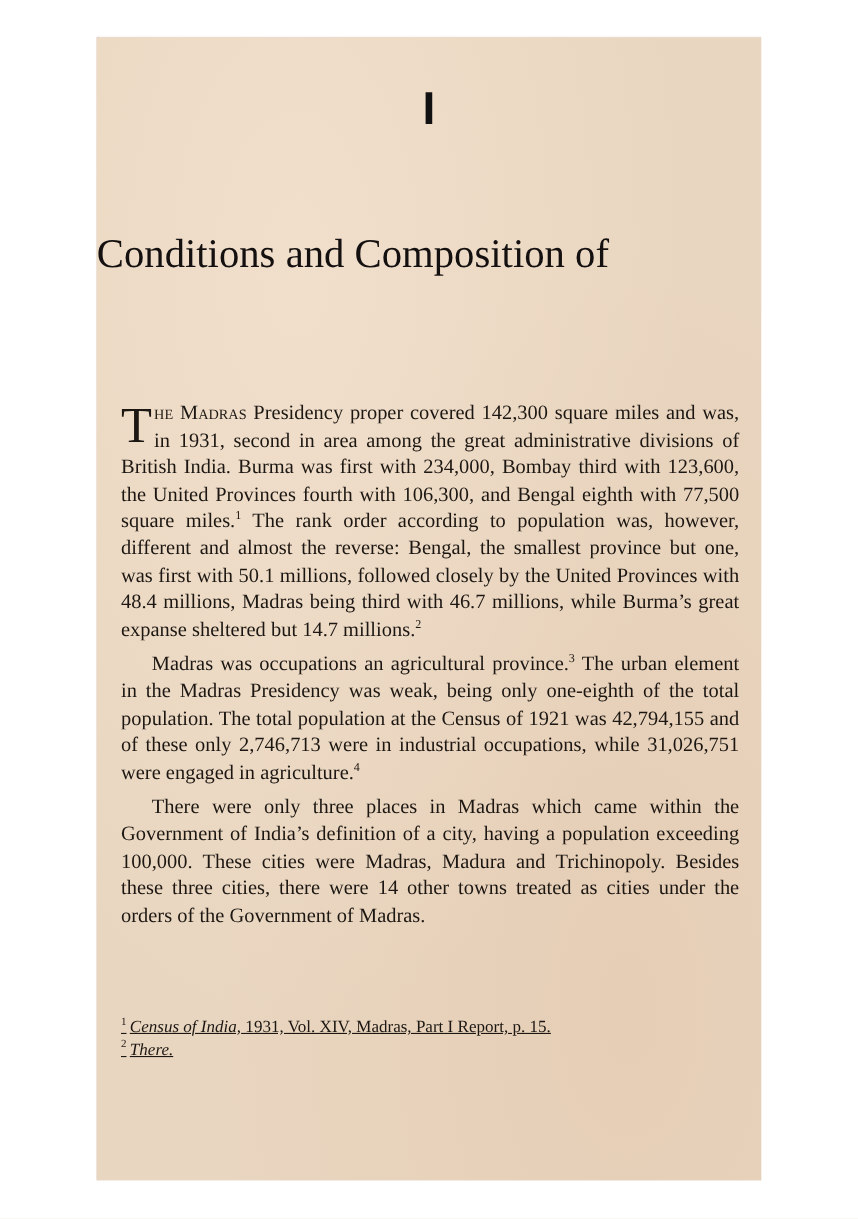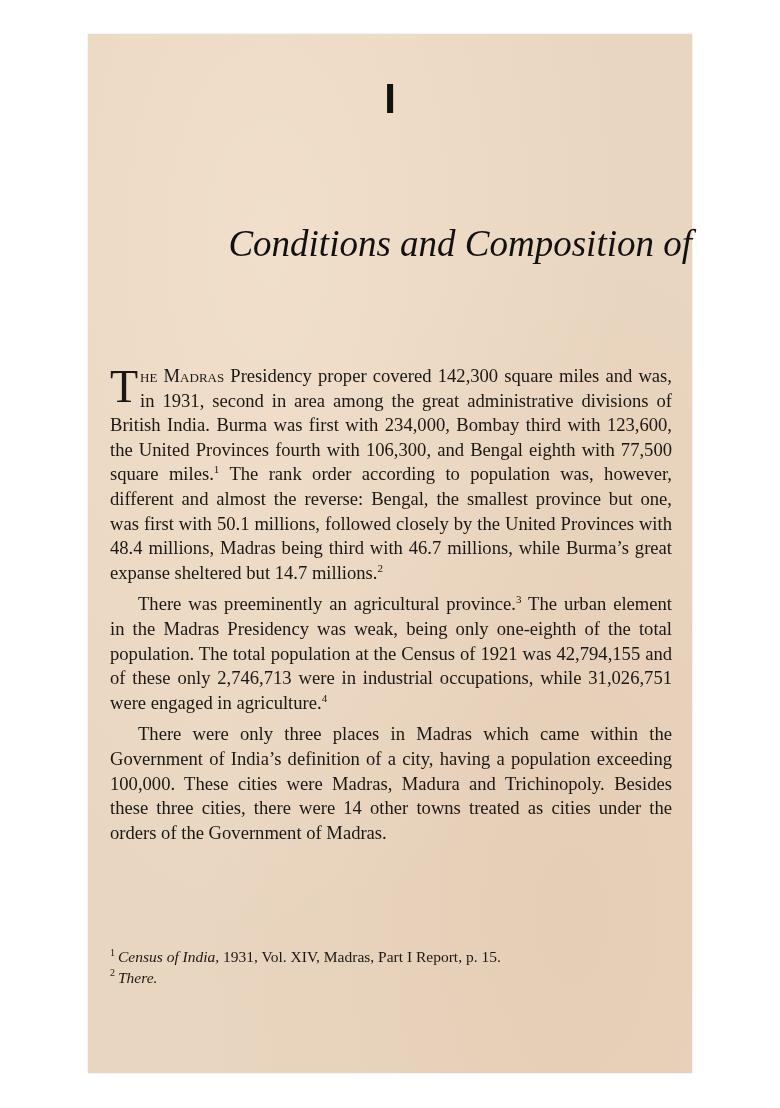--- a/index.html
+++ b/index.html
@@ -16,54 +16,54 @@
       radial-gradient(ellipse at 30% 20%, rgba(255,240,225,0.35), transparent 60%),
       radial-gradient(ellipse at 80% 85%, rgba(220,180,150,0.25), transparent 55%);
     box-shadow: 0 0 1px rgba(180,150,120,0.6);
   }
   .chapter-num {
     position: absolute; left: 0; right: 0; top: 44px; text-align: center;
     font-family: "Liberation Sans", "DejaVu Sans", sans-serif; font-weight: bold;
     font-size: 42px; line-height: 42px; color: #111;
   }
   .title {
-    position: absolute; left: 0; right: 0; top: 188px; text-align: right;
-    font-size: 37px; line-height: 44px; color: #141010; font-style: italic;
+    position: absolute; left: 0; right: 0; top: 176px; text-align: left;
+    font-size: 37px; line-height: 44px; color: #141010;
   }
   .body {
     position: absolute; left: 22px; top: 330px; width: 562px;
     font-size: 18.6px; line-height: 24.6px; text-align: justify; hyphens: manual;
   }
   .body p { margin: 0 0 7px 0; text-indent: 0; }
   .body p.indent { text-indent: 28px; }
   .dropcap {
     float: left; font-size: 46px; line-height: 38px; margin: 4px 2px 0 0; font-weight: normal;
   }
   .sc { font-variant: small-caps; }
   sup { font-size: 11px; line-height: 0; vertical-align: super; }
   .footnotes {
-    position: absolute; left: 22px; top: 913px; width: 562px;
-    font-size: 15.5px; line-height: 20.5px;
+    position: absolute; left: 22px; top: 890px; width: 562px;
+    font-size: 15.5px; line-height: 20.5px; text-decoration: underline;
   }
   .fn { margin: 0; white-space: nowrap; }
   .fn sup { font-size: 10px; margin-right: 3px; }
   .fn i { font-style: italic; }
 </style>
 </head>
 <body>
 
 <div class="page">
   <div class="chapter-num">I</div>
   <div class="title">
     <div>Conditions and Composition of</div>
   </div>
 
   <div class="body">
     <p><span class="dropcap">T</span><span class="sc">he Madras</span><span> Presidency proper covered 142,300 square miles and was, in 1931, second in area among the great adminis­trative divisions of British India.  Burma was first with 234,000, Bombay third with 123,600, the United Provinces fourth with 106,300, and Bengal eighth with 77,500 square miles.</span><sup>1</sup><span> The rank order according to population was, however, different and almost the reverse: Bengal, the smallest province but one, was first with 50.1 millions, followed closely by the United Provinces with 48.4 millions, Madras being third with 46.7 millions, while Burma’s great expanse sheltered but 14.7 millions.</span><sup>2</sup></p>
-    <p class="indent"><span>There was preeminently an agricultural province.</span><sup>3</sup><span> The urban element in the Madras Presidency was weak, being only one-eighth of the total population.  The total population at the Census of 1921 was 42,794,155 and of these only 2,746,713 were in industrial occupations, while 31,026,751 were engaged in agriculture.</span><sup>4</sup></p>
+    <p class="indent"><span>Madras was occupations an agricultural province.</span><sup>3</sup><span> The urban element in the Madras Presidency was weak, being only one-eighth of the total population.  The total population at the Census of 1921 was 42,794,155 and of these only 2,746,713 were in industrial occupations, while 31,026,751 were engaged in agriculture.</span><sup>4</sup></p>
     <p class="indent"><span>There were only three places in Madras which came within the Government of India’s definition of a city, having a popula­tion exceeding 100,000.  These cities were Madras, Madura and Trichinopoly.  Besides these three cities, there were 14 other towns treated as cities under the orders of the Government of Madras.</span></p>
   </div>
 
   <div class="footnotes">
     <p class="fn"><sup>1</sup><i>Census of India,</i><span> 1931, Vol. XIV, Madras, Part I Report, p. 15.</span></p>
     <p class="fn"><sup>2</sup><i>There.</i><span></span></p>
   </div>
 </div>
 
 </body></html>

